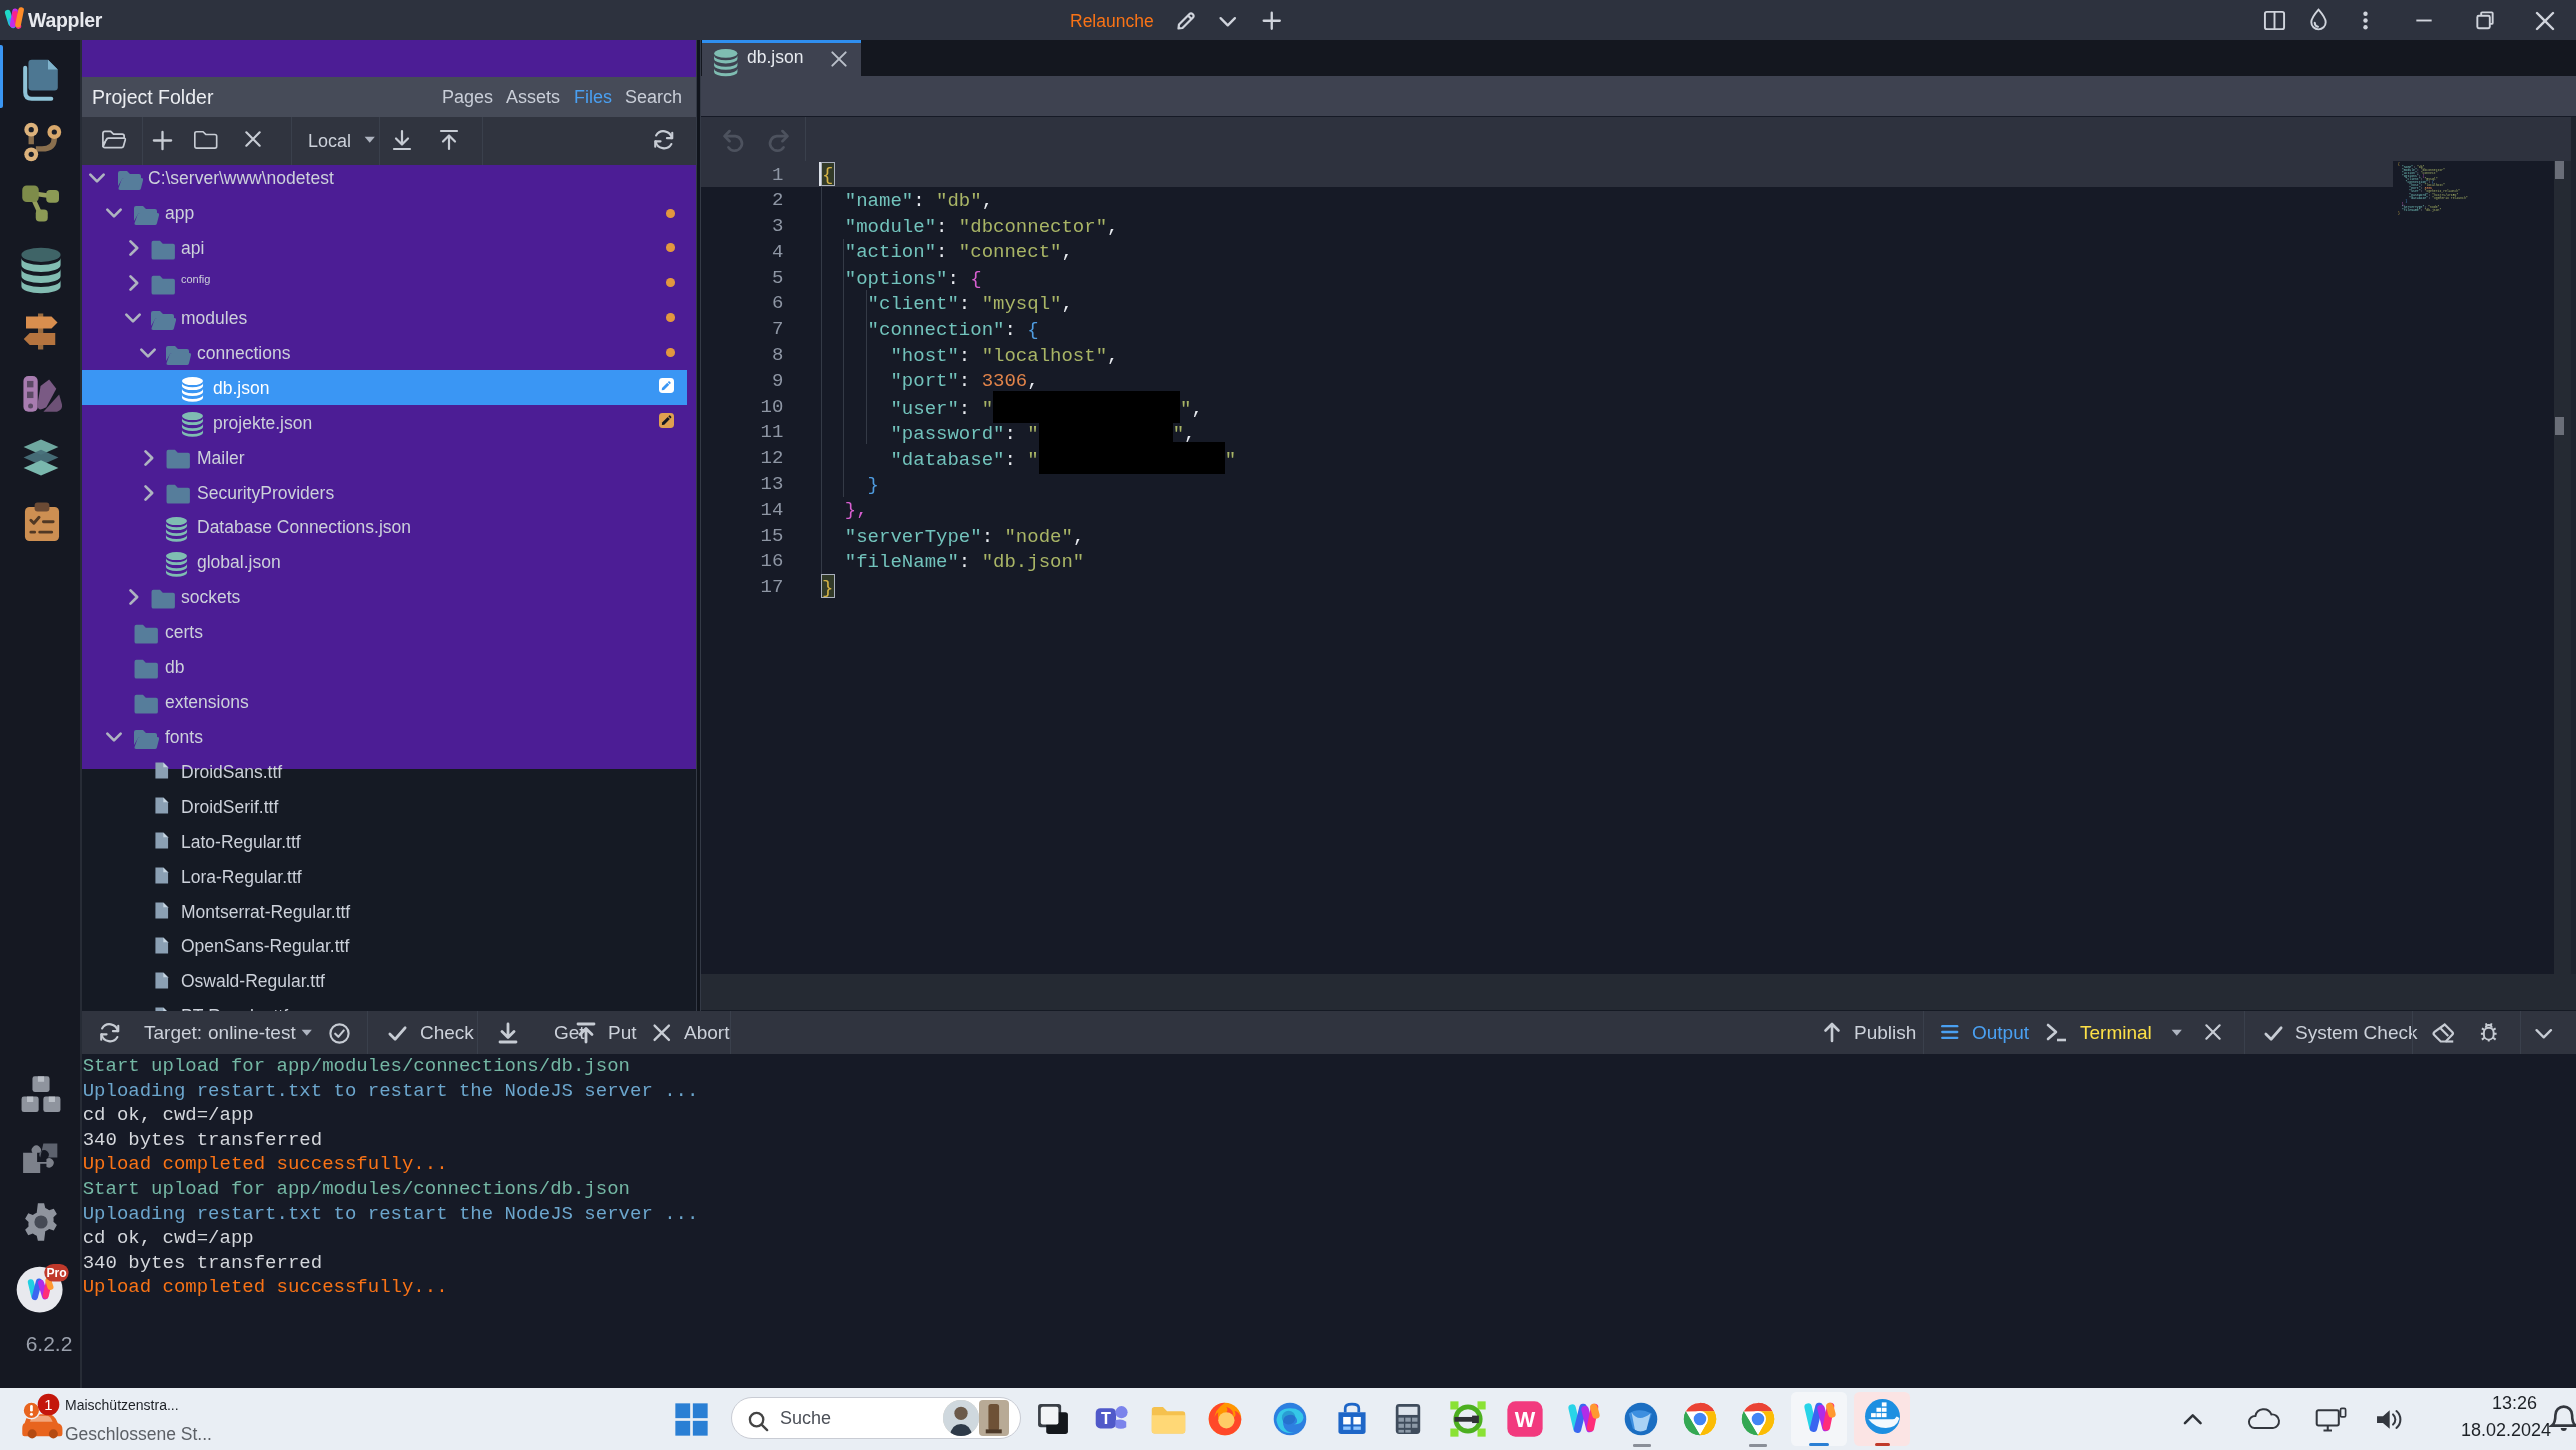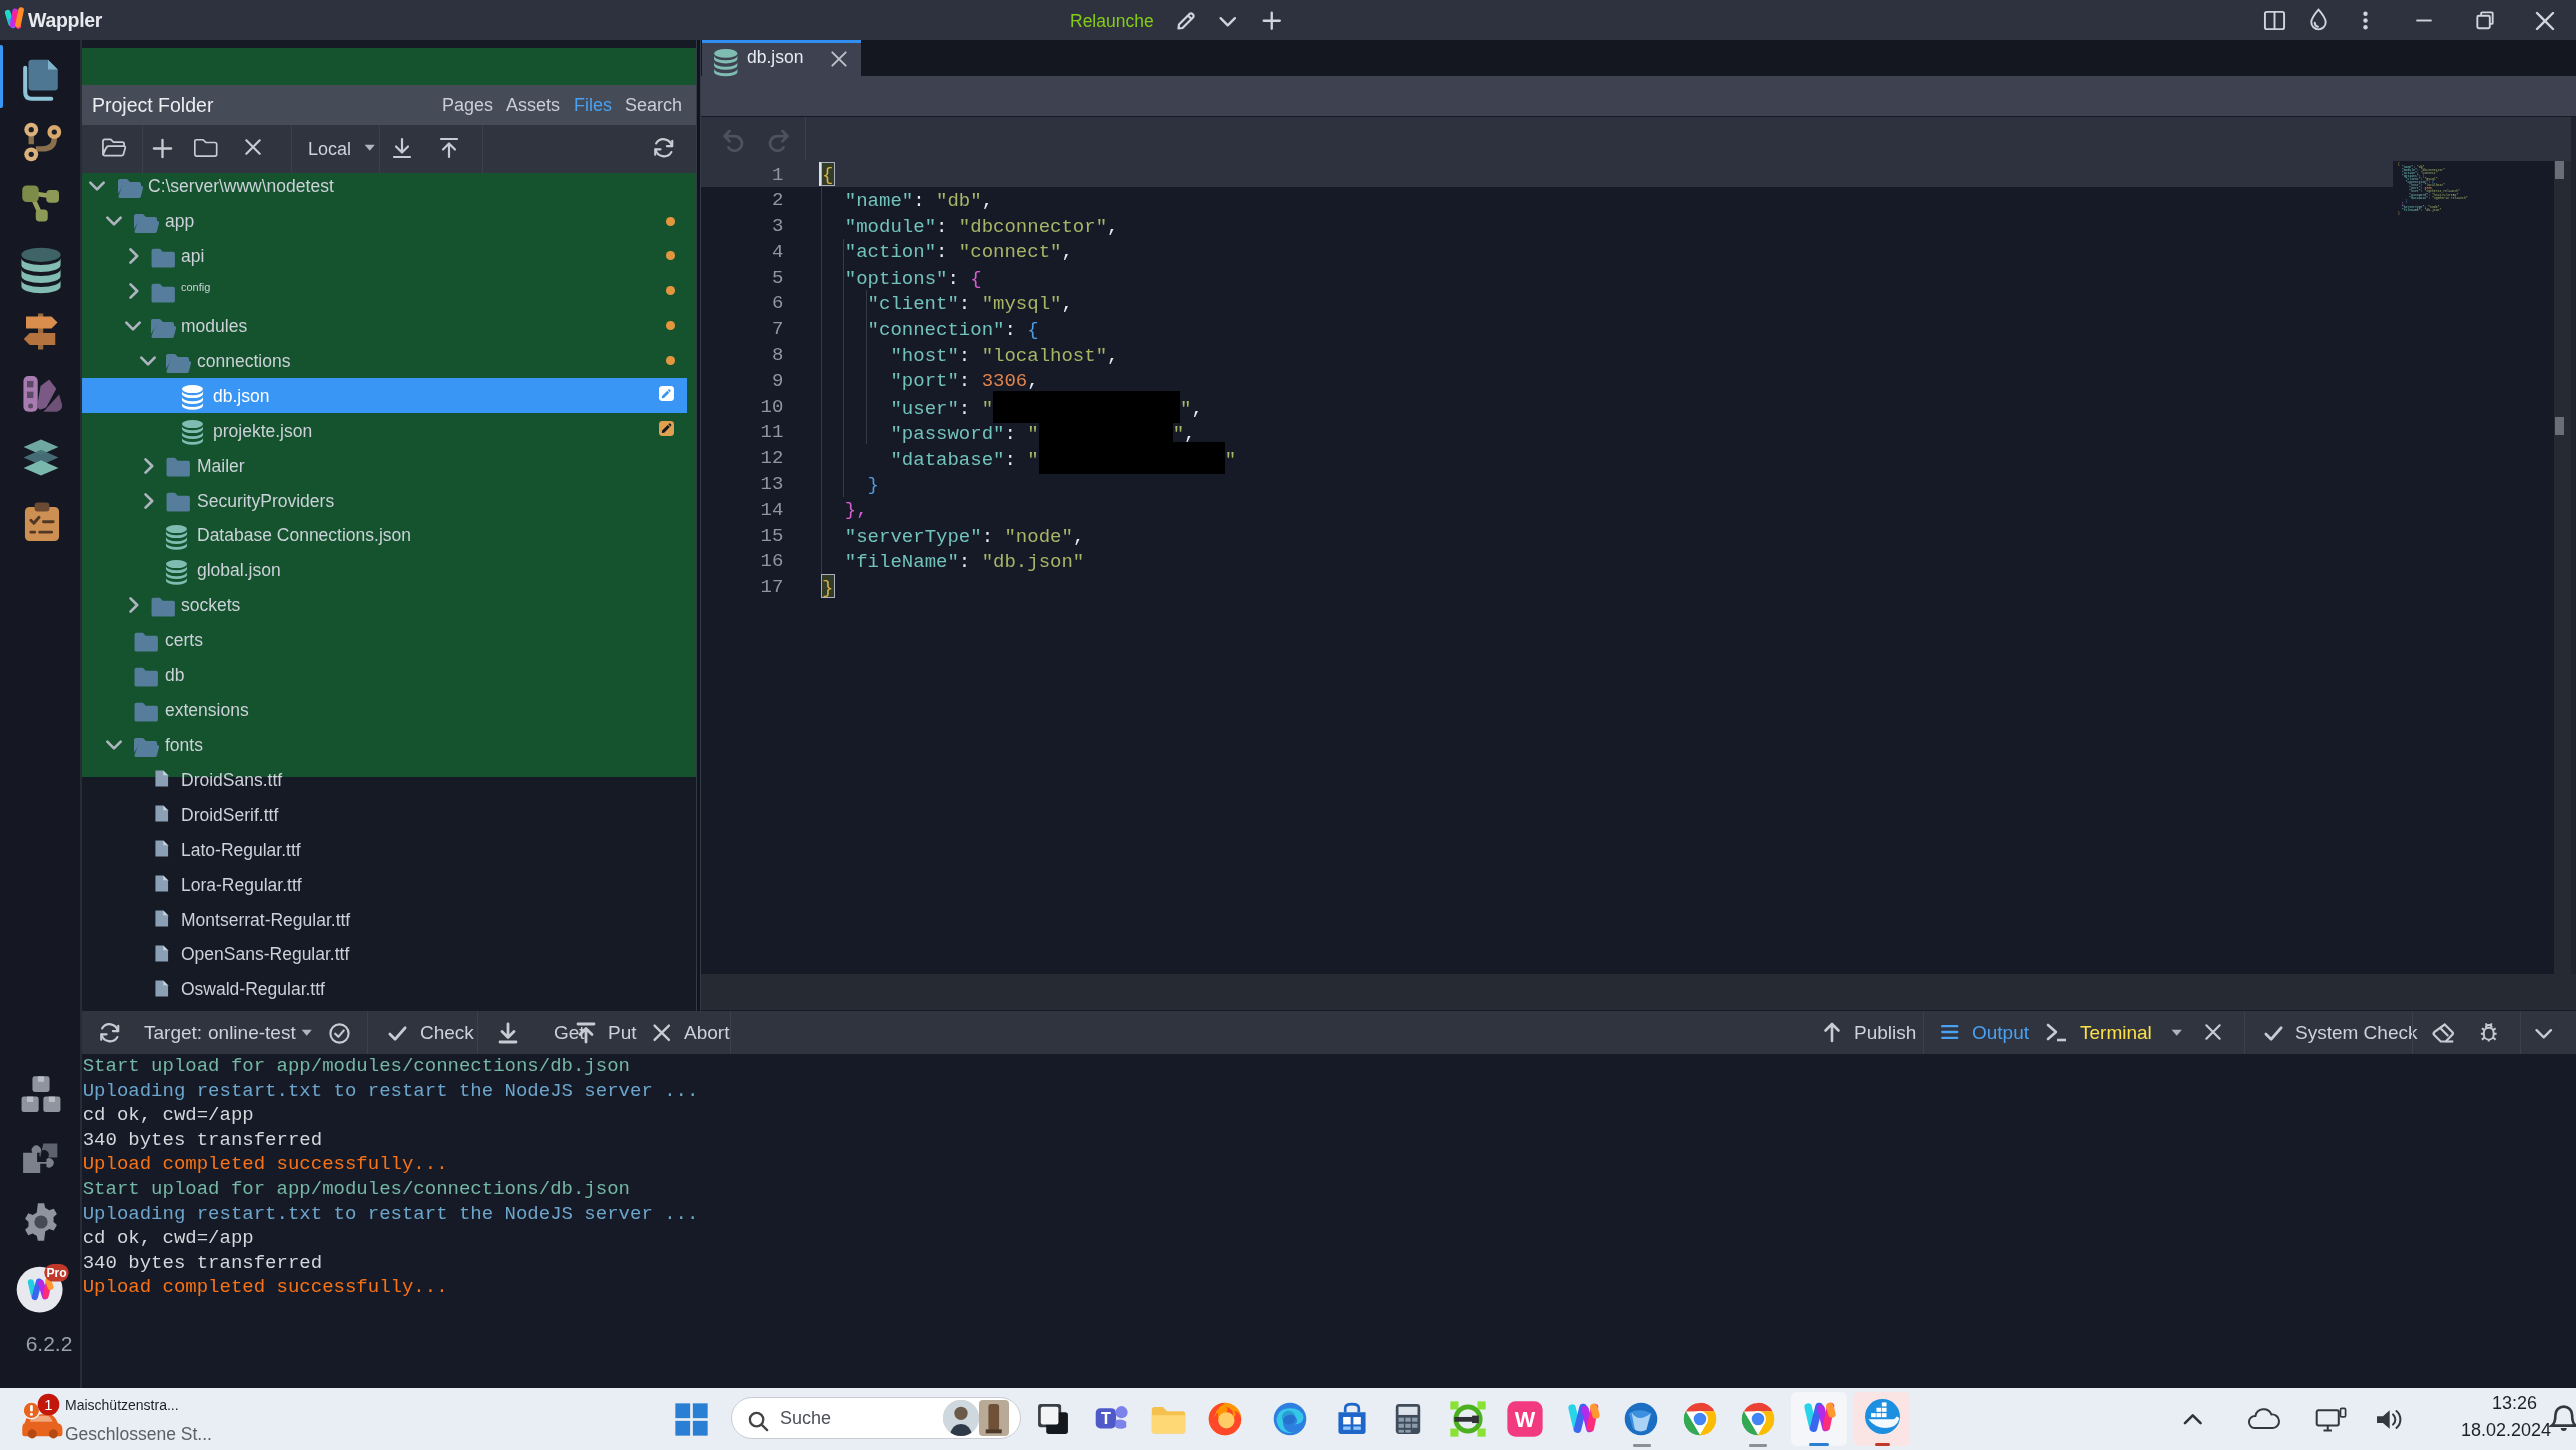--- a/index.html
+++ b/index.html
@@ -2,21 +2,21 @@
 <html style="font-size:10.7px"><head><meta charset="utf-8"><style>
 
 *{margin:0;padding:0;box-sizing:border-box}
 html,body{width:2576px;height:1451px;overflow:hidden;background:#151a24;font-family:"Liberation Sans",sans-serif}
 .abs{position:absolute}
 svg{display:block}
 #app{position:absolute;left:0;top:0;width:2576px;height:1451px}
 #titlebar{position:absolute;left:0;top:0;width:2576px;height:40px;background:#2d323e}
 #sidebar{position:absolute;left:0;top:40px;width:80px;height:1348px;background:#151822}
 #sidesep{position:absolute;left:80px;top:40px;width:2px;height:1348px;background:#272c36}
-#treepanel{position:absolute;left:82px;top:48px;width:614px;height:729px;background:#14532d}
+#treepanel{position:absolute;left:82px;top:40px;width:614px;height:729px;background:#4c1d95}
 #splitter{position:absolute;left:696px;top:40px;width:5.4px;height:1348px;background:#10141c;border-left:1.3px solid #343a46;border-right:1.3px solid #343a46}
 #editor{position:absolute;left:701px;top:40px;width:1875px;height:970px;background:#161a26}
 #bottombar{position:absolute;left:82px;top:1011px;width:2494px;height:43px;background:#30343f}
 #output{position:absolute;left:82px;top:1054px;width:2494px;height:334px;background:#161a26;font-family:"Liberation Mono",monospace;font-size:19px;line-height:24.6px}
 #taskbar{position:absolute;left:0;top:1388px;width:2576px;height:62px;background:#e9eef4}
 .vline{position:absolute;width:1.3px;background:#3c424e}
 .hdrtab{position:absolute;top:37px;height:40px;line-height:40px;font-size:18px;color:#c9ced8}
 .trow{position:absolute;left:0;width:605px;height:35px;display:flex;align-items:center;color:#ccd1da;font-size:17.5px}
 .code{position:absolute;font-family:"Liberation Mono",monospace;font-size:19px;line-height:26px;white-space:pre}
 .ln{position:absolute;width:83px;text-align:right;font-family:"Liberation Mono",monospace;font-size:19px;color:#8e96a4}
@@ -33,21 +33,21 @@
 <svg class="abs" style="left:3.4px;top:6px" width="21.5" height="24" viewBox="0 0 30 36">
 <g stroke-linecap="round" fill="none">
 <path d="M6 10 L11 26" stroke="#1fd8c8" stroke-width="8.5"></path>
 <path d="M11 22 L14 29" stroke="#35a4f0" stroke-width="8.5"></path>
 <path d="M17 8 L13.5 28" stroke="#c32ce8" stroke-width="8.5"></path>
 <path d="M17 12 L22 30" stroke="#f8238d" stroke-width="8.5"></path>
 <path d="M26 6 L21.5 28" stroke="#ff8c28" stroke-width="8.5"></path>
 </g>
       </svg>
 <div class="abs" style="left:28px;top:9.4px;font-size:19.5px;font-weight:bold;letter-spacing:-0.3px;color:#e8eaef">Wappler</div>
-<div class="abs" style="left:1070px;top:10.7px;font-size:17.5px;color:#84cc16">Relaunche</div>
+<div class="abs" style="left:1070px;top:10.7px;font-size:17.5px;color:#f97316">Relaunche</div>
 <svg class="abs" style="left:1174px;top:8.7px" width="24" height="24" viewBox="0 0 24 24">
         <path fill="none" stroke="#d0d4dc" stroke-width="2.2" stroke-linejoin="round" d="M5 15.5 L15.5 5 a2.1 2.1 0 0 1 3 0 l0.5 0.5 a2.1 2.1 0 0 1 0 3 L8.5 19 L4.5 19.5 Z"></path>
         <path stroke="#d0d4dc" stroke-width="2.2" d="M14 6.5 l3.5 3.5"></path>
       </svg>
 <svg class="abs" style="left:1217px;top:10.7px" width="21.5" height="21.5" viewBox="0 0 24 24">
         <path d="M4 8 L12 16 L20 8" fill="none" stroke="#d0d4dc" stroke-width="2.6" stroke-linecap="round" stroke-linejoin="round"></path>
       </svg>
 <svg class="abs" style="left:1261px;top:10px" width="21.5" height="21.5" viewBox="0 0 24 24">
         <path stroke="#d0d4dc" stroke-width="2.6" stroke-linecap="round" d="M12 3 V21 M3 12 H21"></path>
       </svg>

